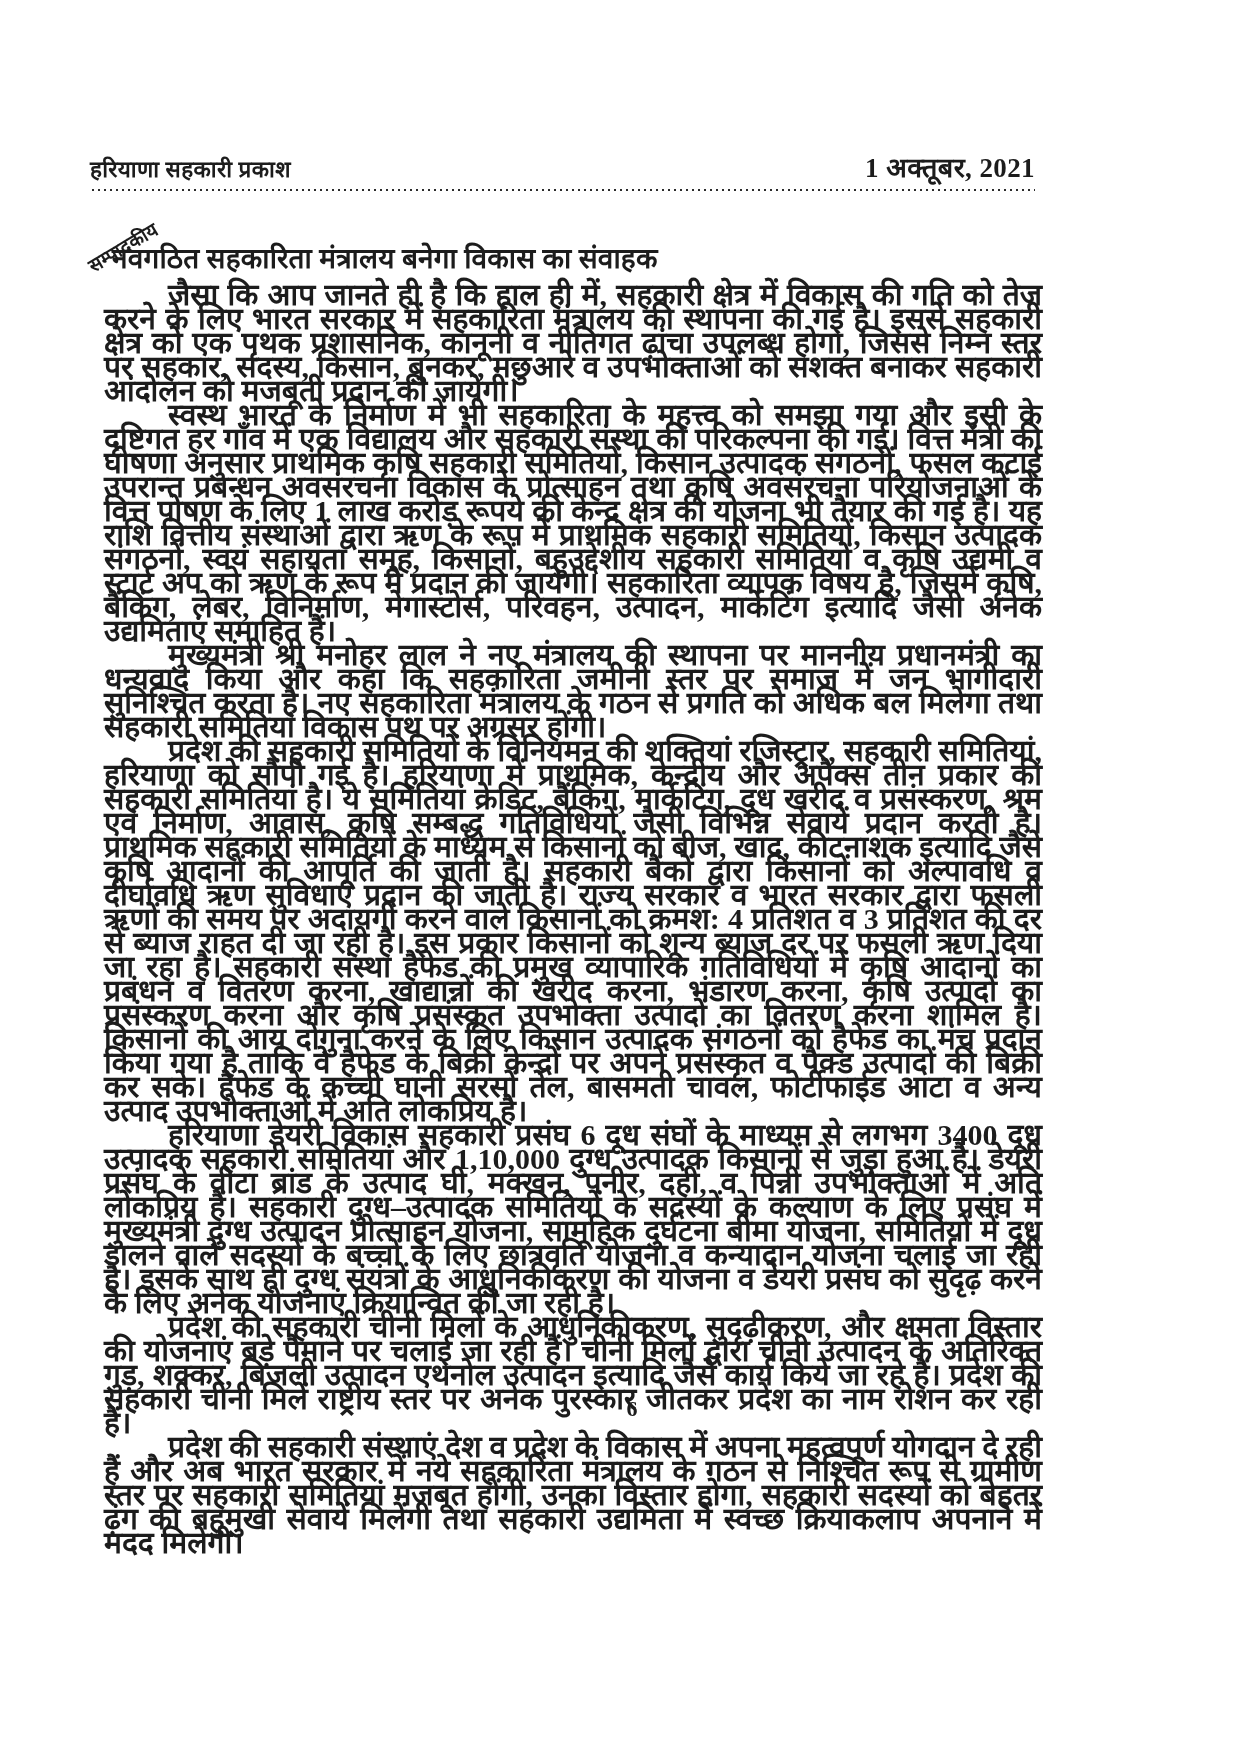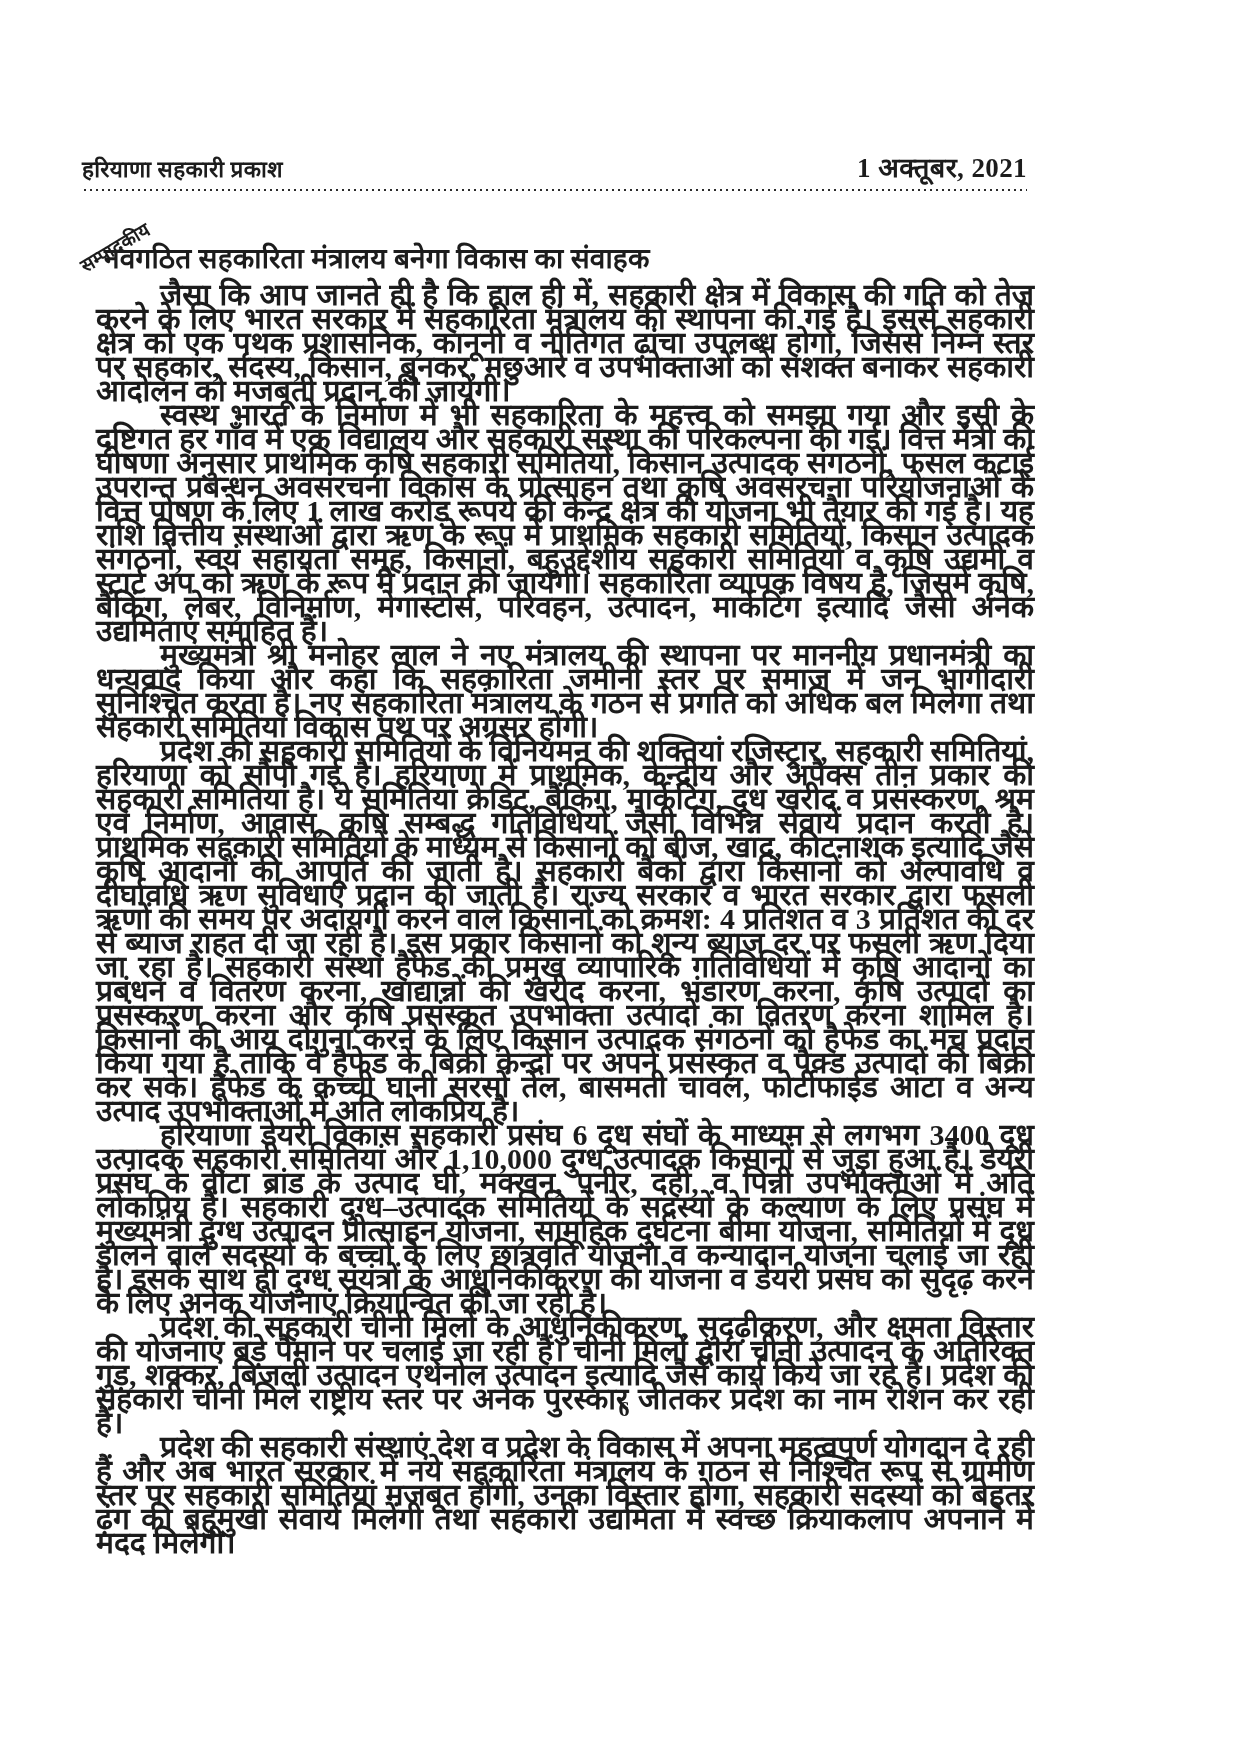--- a/index.html
+++ b/index.html
@@ -11,21 +11,21 @@
   body {
     width: 1240px;
     height: 1754px;
     font-family: "Liberation Serif", "DejaVu Serif", serif;
     color: #1c1c1c;
     position: relative;
     overflow: hidden;
   }
   .page {
     position: absolute;
-    left: 4px;
+    left: 12px;
     top: 0;
     width: 1120px;
     height: 1754px;
     box-sizing: border-box;
     padding: 17px;
   }
   
   .masthead {
     position: absolute;
     left: 78px;

